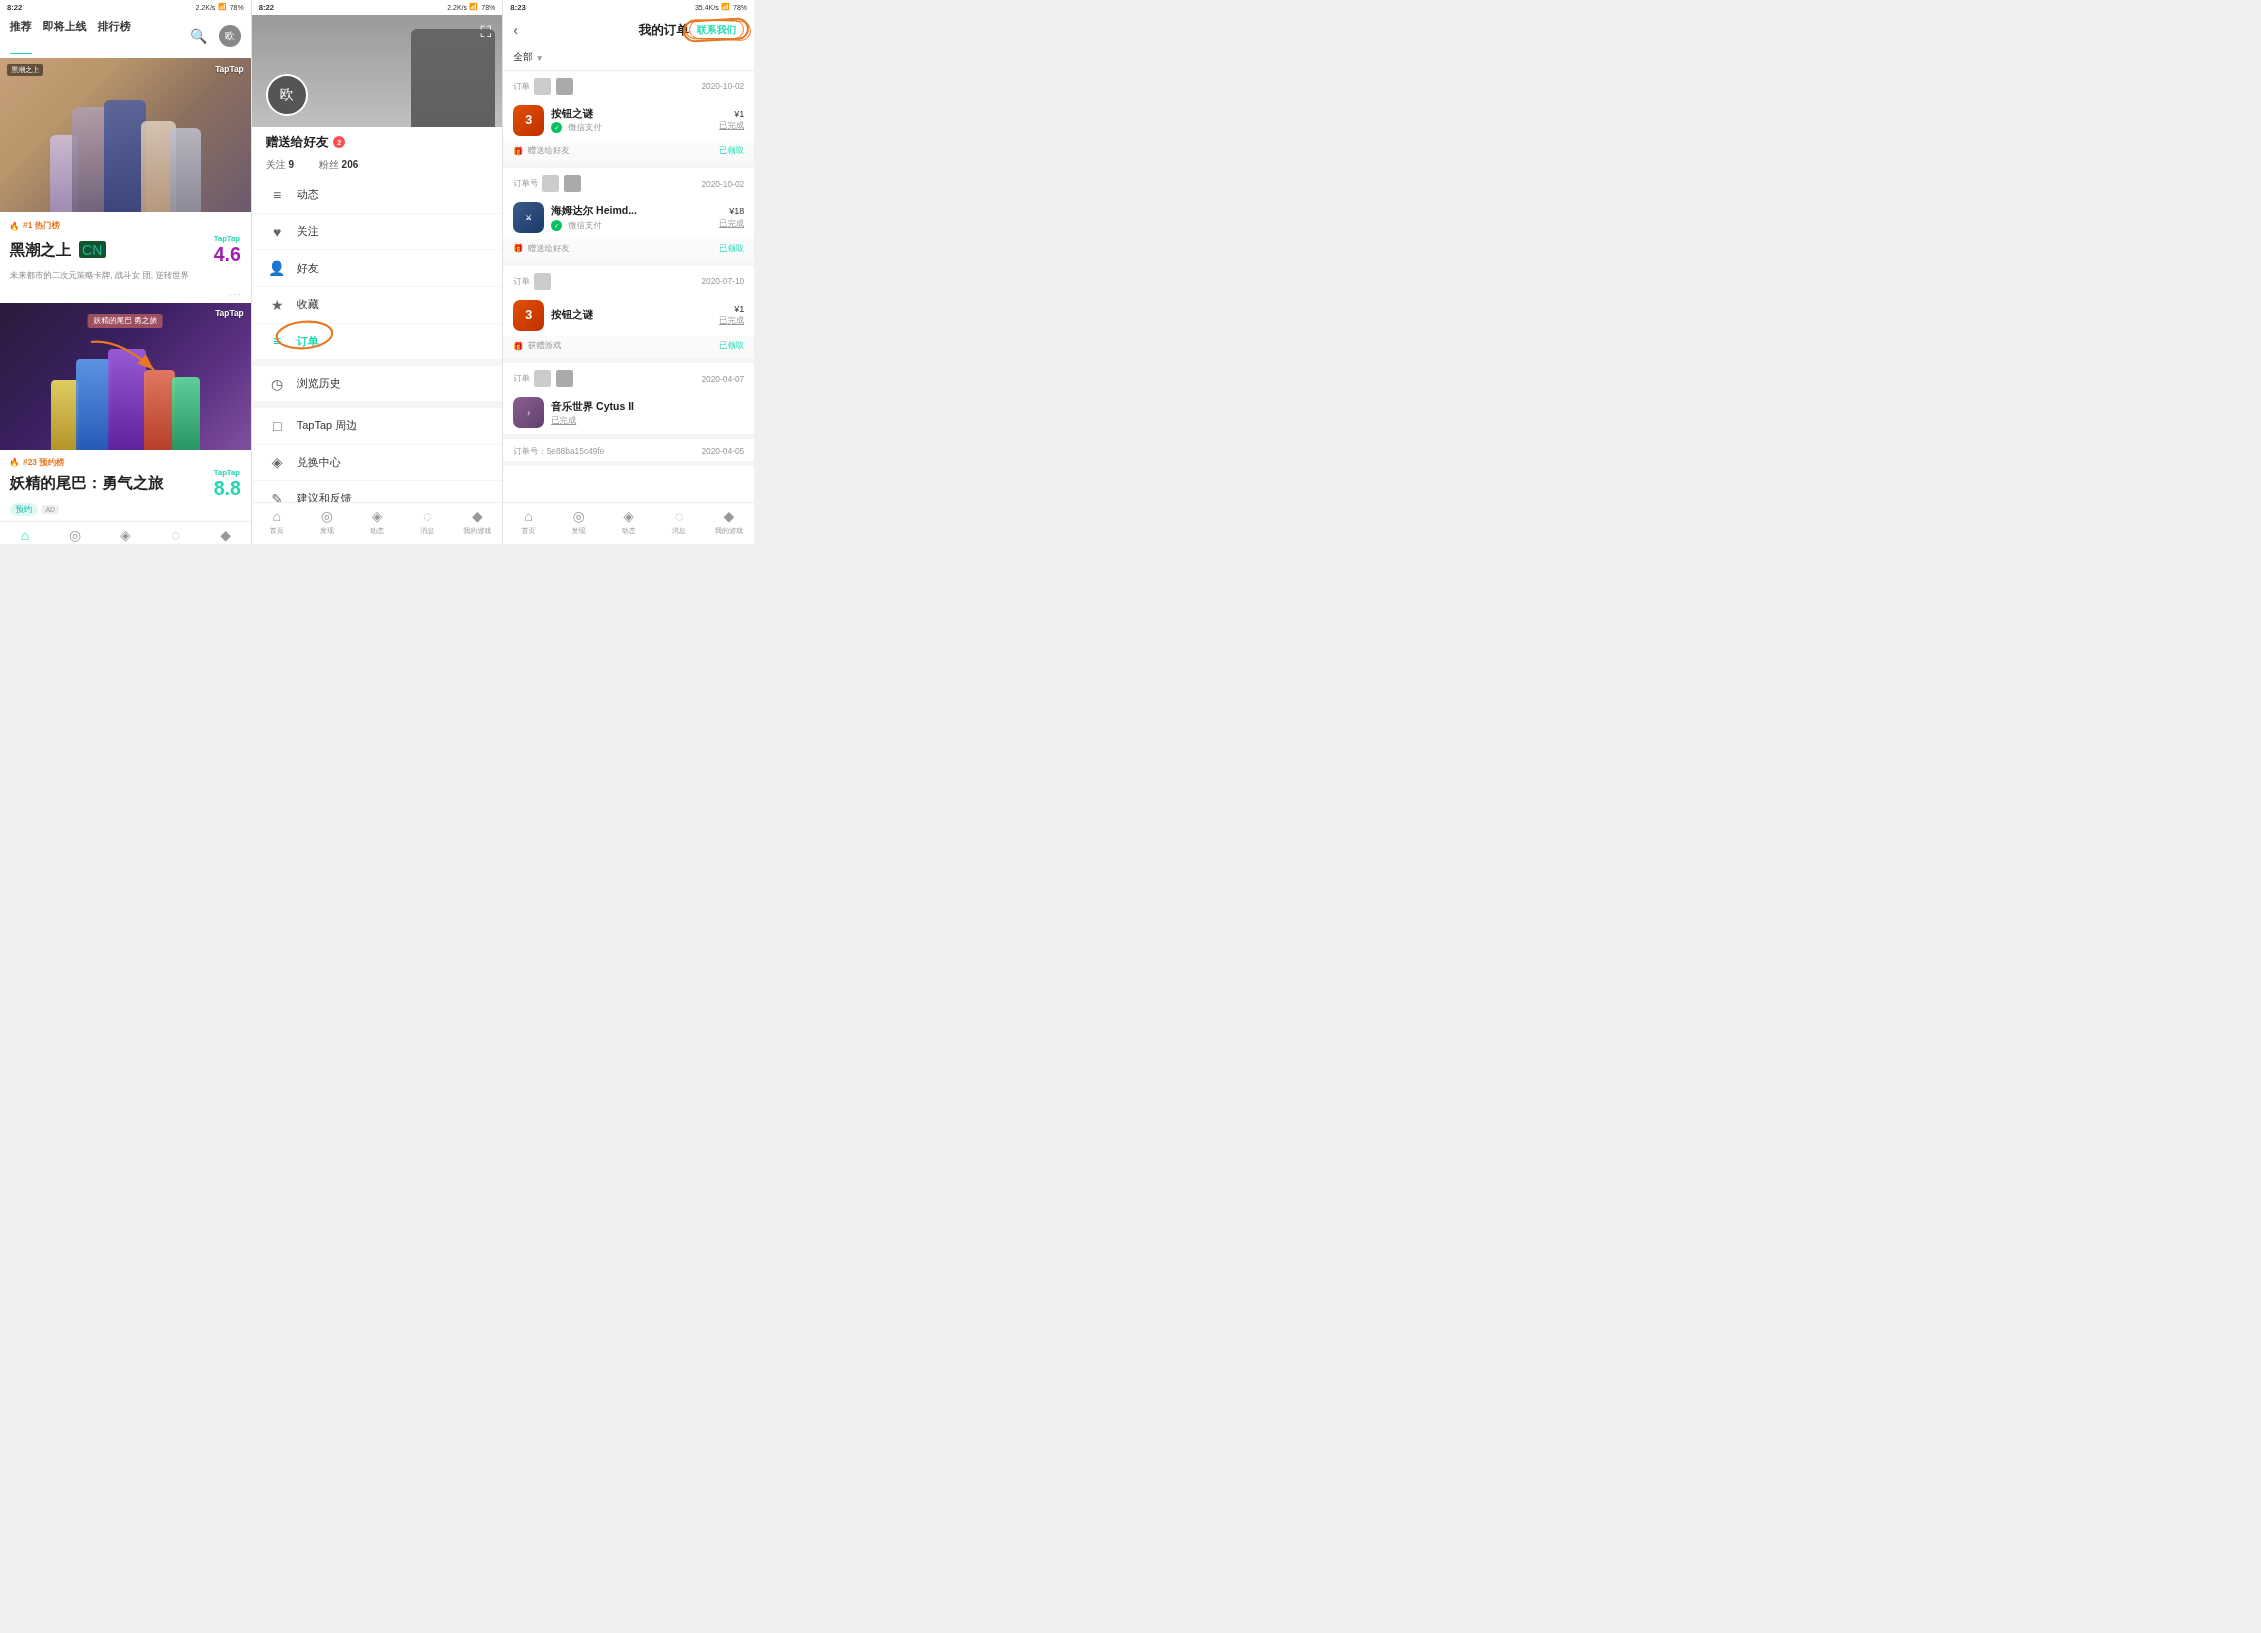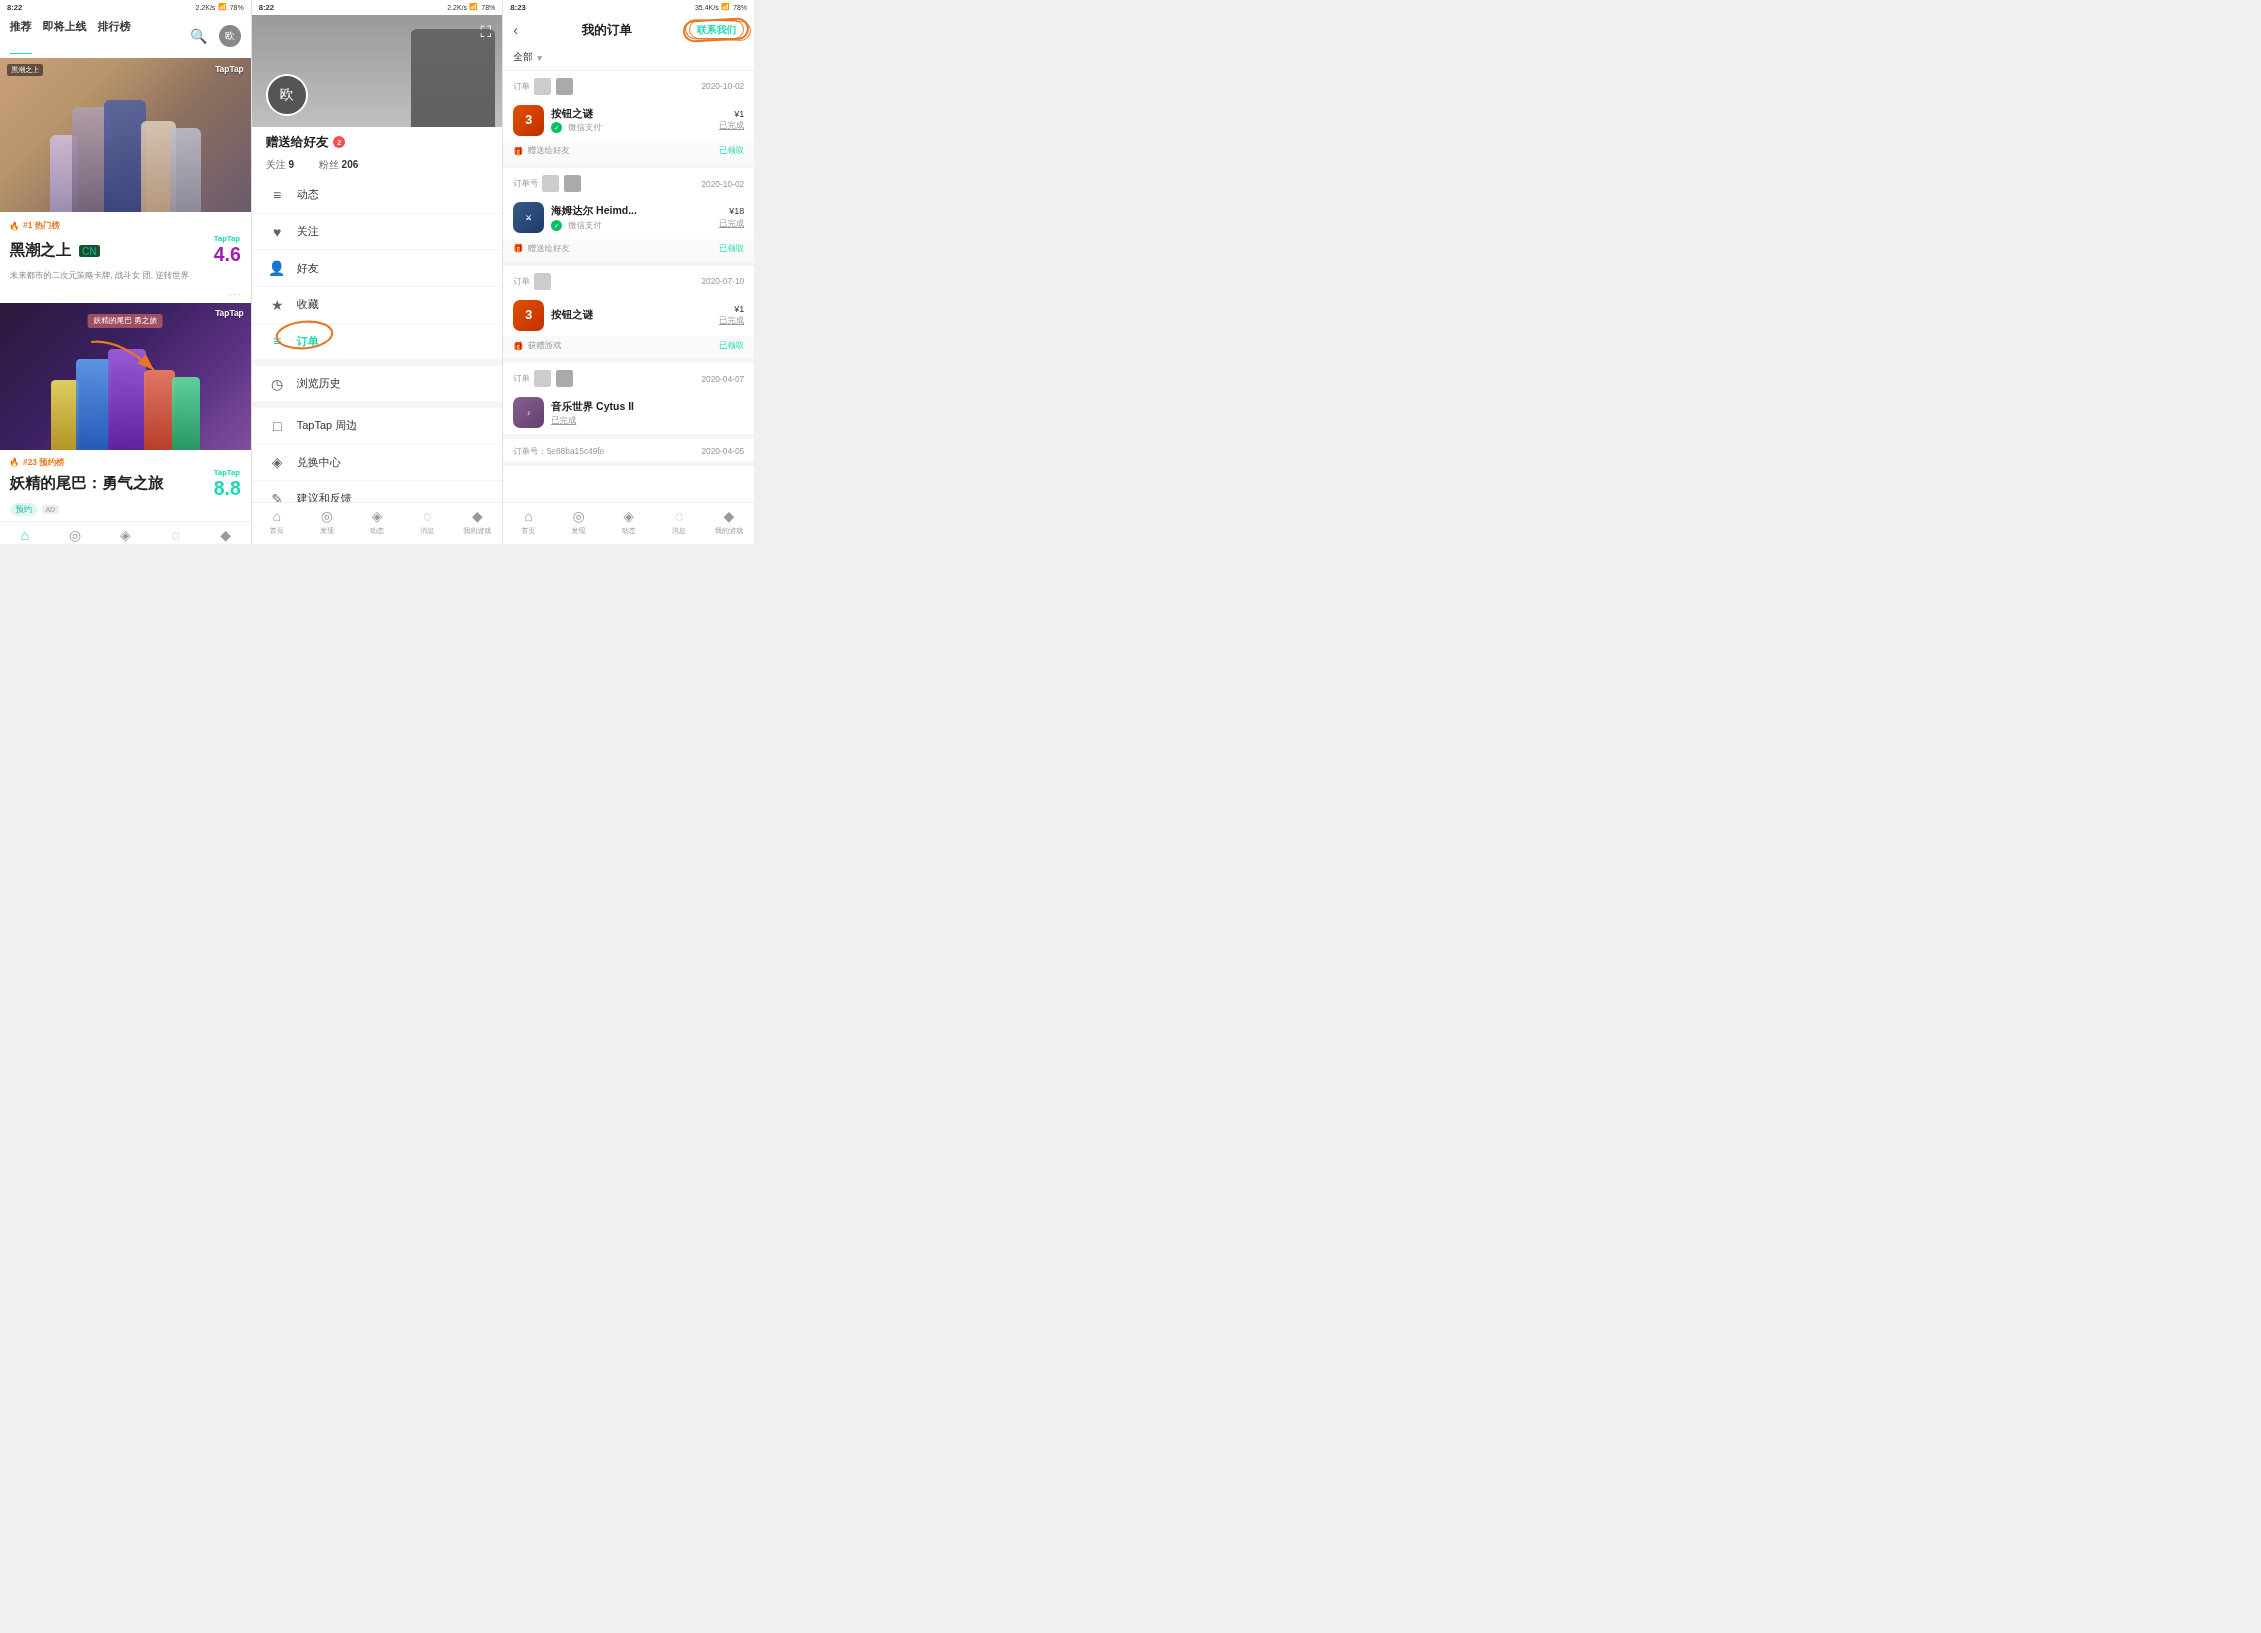--- a/index.html
+++ b/index.html
@@ -216,21 +216,21 @@
 
     
     .p3-header {
       display: flex; align-items: center;
       padding: 7px 9.8px;
       flex-shrink: 0;
       position: relative;
     }
     .p3-back { font-size: 14px; color: #555; cursor: pointer; margin-right: 7px; }
     .p3-title {
-      flex: 1; text-align: center;
+      flex: 1; text-align: right;
       font-size: 12.6px; font-weight: 700; color: #222;
     }
     .p3-contact {
       font-size: 9.8px; color: #1ed9b4; font-weight: 600;
       padding: 2.8px 7px;
       border: 1.4px solid #e87722;
       border-radius: 14px;
       cursor: pointer;
       position: relative;
     }
@@ -388,21 +388,21 @@
   </div>
 
   <div class="p1-game-info">
     <div class="p1-rank-badge">
       <span class="rank-fire">🔥</span>
       <span>#1 热门榜</span>
     </div>
     <div class="p1-game-row">
       <div>
         <span class="p1-game-title">黑潮之上</span>
-        <span class="p1-game-title" style="font-size:10px;background:#14532d;color:#1ab8a0;padding:0.7px 3.5px;border-radius:2.1px;margin-left:4.2px;font-weight:500;">CN</span>
+        <span class="p1-game-title" style="font-size:14px;background:#14532d;color:#1ab8a0;padding:0.7px 3.5px;border-radius:2.1px;margin-left:4.2px;font-weight:500;">CN</span>
       </div>
       <div>
         <div class="taptap-small">TapTap</div>
         <div class="p1-score">4.6</div>
       </div>
     </div>
     <div class="p1-game-desc">未来都市的二次元策略卡牌, 战斗女
 团, 逆转世界</div>
   </div>
   <div class="p1-more-row">

